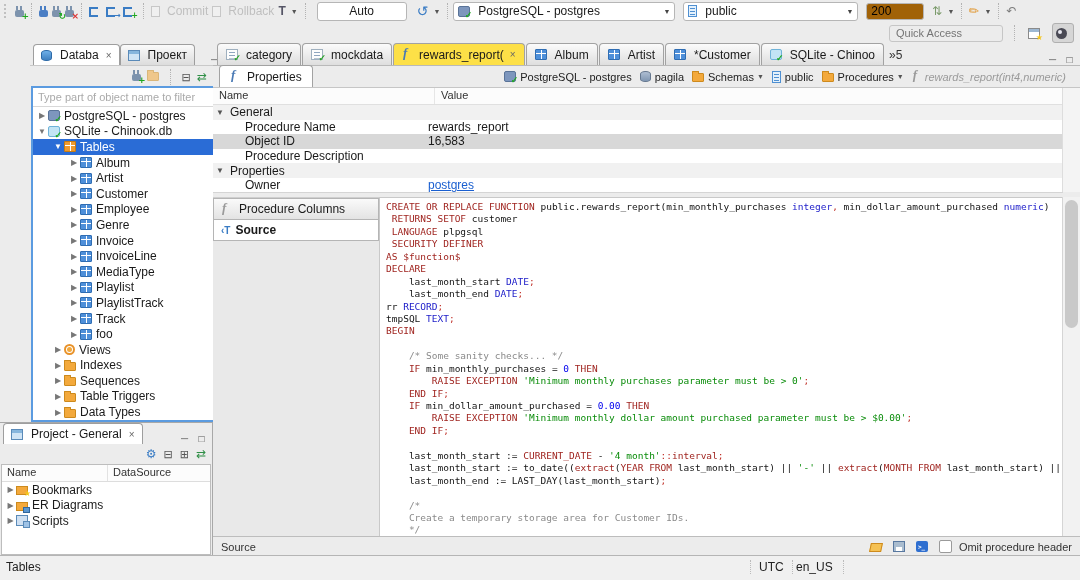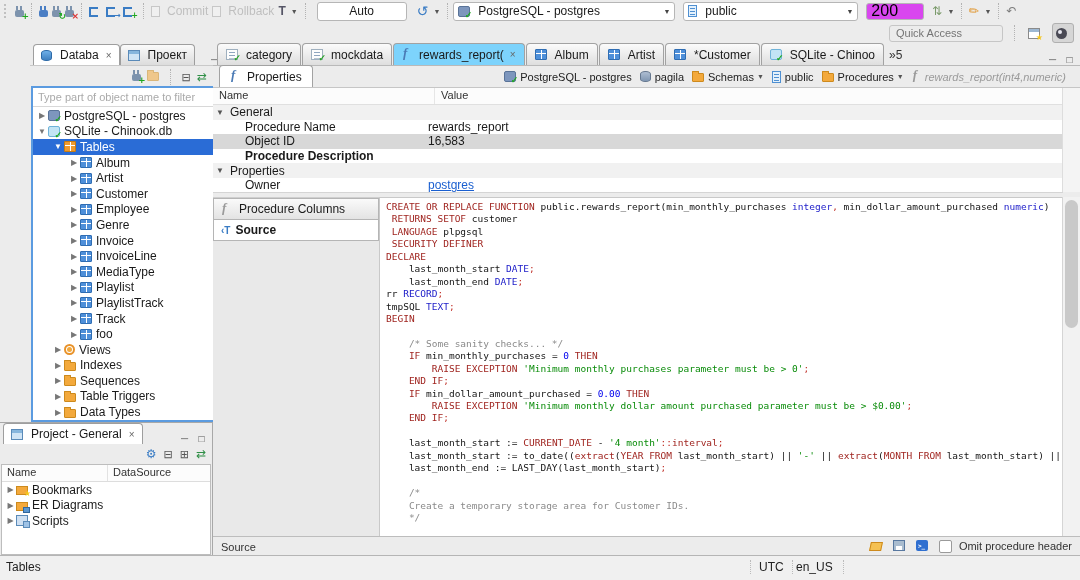--- a/index.html
+++ b/index.html
@@ -66,21 +66,21 @@
   .ic-persp::after{content:"★";position:absolute;right:-4px;bottom:-4px;color:#f5c61c;font-size:8px;}
   .ic-dbeaver{background:#4a4a55;border-radius:50%;width:11px;}
   .ic-dbeaver::after{content:"";position:absolute;left:2px;top:2px;width:4px;height:4px;background:#e8e8f0;border-radius:50%;}
 
   
   .topbar{position:absolute;left:0;top:0;right:0;height:22px;display:flex;align-items:center;padding-left:2px;background:#ececec;}
   .tbtn{display:flex;align-items:center;gap:3px;padding:0 2px;height:20px;flex:none;cursor:pointer;}
   .tlabel{color:#9b9b9b;font-size:12px;}
   .combo{display:flex;align-items:center;background:#fff;border:1px solid #b6b6b6;border-radius:3px;height:17px;padding:0 4px;gap:4px;cursor:pointer;flex:none;}
   .combo .arr{font-size:7px;color:#444;margin-left:auto;}
-  .tinput{background:#d946ef;border:1px solid #b6b6b6;border-radius:3px;height:15px;width:48px;font-size:16px;padding:0 4px;font-family:inherit;}
+  .tinput{background:#a16207;border:1px solid #b6b6b6;border-radius:3px;height:15px;width:48px;font-size:12px;padding:0 4px;font-family:inherit;}
   .accessbar{position:absolute;right:0;top:22px;height:22px;display:flex;align-items:center;gap:6px;padding-right:6px;}
   .qa{width:100px;height:15px;border:1px solid #c6c6c6;border-radius:3px;background:#ececec;color:#a8a8a8;font-size:11px;padding:0 6px;font-family:inherit;}
   .pbtn{width:20px;height:18px;display:flex;align-items:center;justify-content:center;border-radius:3px;}
   .pbtn.pressed{background:#d6d6d6;border:1px solid #b0b0b0;}
 
   
   .panel-tabs{display:flex;align-items:flex-end;height:21px;padding-left:3px;}
   .ptab{display:flex;align-items:center;gap:4px;height:20px;padding:0 7px;border:1px solid #9e9e9e;border-bottom:none;border-radius:4px 4px 0 0;background:linear-gradient(#fafafa,#dcdcdc);font-size:12px;white-space:nowrap;cursor:pointer;}
   .ptab.active{background:#fff;font-weight:normal;}
   .ptab .x{margin-left:3px;color:#666;font-size:10px;}
@@ -101,21 +101,21 @@
   .proj-cols{display:flex;height:16px;border-bottom:1px solid #ddd;font-size:11px;color:#333;background:#fcfcfc;}
   .proj-cols div{padding:1px 5px;}
   .proj-cols .c1{width:95px;border-right:1px solid #e2e2e2;}
   .prow{height:15.5px;display:flex;align-items:center;font-size:12px;padding-left:3px;cursor:pointer;}
   .prow .exp{width:11px;font-size:8px;color:#777;text-align:center;flex:none;}
 
   
   .editor{position:absolute;left:213px;top:44px;right:0;height:512px;}
   .etabbar{height:22px;display:flex;align-items:flex-end;padding-left:4px;border-bottom:1px solid #b9b9b9;box-sizing:border-box;}
   .etab{display:flex;align-items:center;gap:4px;height:21px;padding:0 8px;border:1px solid #a2a2a2;border-bottom:none;border-radius:4px 4px 0 0;background:linear-gradient(#fbfbfb,#dedede);margin-right:1px;white-space:nowrap;font-size:12px;cursor:pointer;justify-content:space-between;}
-  .etab.active{background:#7dd3fc;}
+  .etab.active{background:#fde047;}
   .etab .x{color:#666;font-size:10px;margin-left:2px;}
   .overflow{font-size:12px;color:#333;margin:0 4px 3px 4px;cursor:pointer;}
   .subtabrow{height:22px;display:flex;align-items:flex-end;border-bottom:1px solid #c6c6c6;box-sizing:border-box;background:#ececec;}
   .proptab{display:flex;align-items:center;gap:4px;height:21px;padding:0 10px;margin-left:6px;border:1px solid #a2a2a2;border-bottom:none;border-radius:4px 4px 0 0;background:#fff;font-size:12px;cursor:pointer;}
   .crumbs{display:flex;align-items:center;margin-left:auto;gap:8px;padding-right:14px;height:100%;font-size:11px;color:#222;}
   .bc{display:flex;align-items:center;cursor:pointer;white-space:nowrap;}
   .bc.muted{color:#9a9a9a;font-style:italic;}
   .bc .ddn{margin-left:3px;}
 
   .pgrid{position:absolute;left:0;top:44px;width:850px;height:104px;background:#fff;overflow:hidden;}
@@ -124,40 +124,40 @@
   .ghead div{padding:1px 6px;}
   .ghead .c1{width:209px;border-right:1px solid #e6e6e6;}
   .grow{display:flex;height:14.6px;align-items:center;font-size:12px;}
   .grow.group{background:#f1f1f1;}
   .grow.sel{background:#d8d8d8;}
   .grow .gname{width:215px;display:flex;align-items:center;box-sizing:border-box;}
   .grow .exp{width:14px;padding-left:3px;font-size:8px;color:#555;flex:none;}
   .grow.item .gname{padding-left:32px;}
   .grow .gval{flex:1;}
   .grow .gval.link{color:#1a5fd0;text-decoration:underline;cursor:pointer;}
-  .grow .bold{font-weight:bold;text-align:right;}
+  .grow .bold{font-weight:normal;text-align:right;}
 
   .sash{position:absolute;left:0;right:17px;top:148px;height:5px;background:#ececec;border-top:1px solid #d5d5d5;text-align:center;}
   .sash span{font-size:6px;color:#666;line-height:5px;letter-spacing:2px;cursor:row-resize;}
 
   .lower{position:absolute;left:0;top:153px;right:0;height:339px;}
   .subcol{position:absolute;left:0;top:0;width:166px;height:100%;background:#e9e9e9;border-top:1px solid #cfcfcf;}
   .sbtn{display:flex;align-items:center;gap:5px;height:20px;padding:0 7px;border:1px solid #b5b5b5;background:linear-gradient(#fafafa,#e3e3e3);font-size:12px;cursor:pointer;}
   .sbtn.active{background:#fff;font-weight:bold;border-top:none;}
   .sbtn .st{color:#3a7cc4;font-weight:bold;font-size:10px;flex:none;}
   .code{position:absolute;left:166px;top:0;right:18px;height:100%;background:#fff;border-left:1px solid #c9c9c9;border-top:1px solid #c9c9c9;
     font-family:"DejaVu Sans Mono",monospace;font-size:9.5px;line-height:12.45px;padding:3px 0 0 6px;box-sizing:border-box;overflow:hidden;cursor:text;}
   .cl{white-space:pre;height:12.45px;}
   .tok-k{color:#a02520;}.tok-t{color:#1a1ac8;}.tok-s{color:#0a8c0a;}.tok-c{color:#8a8a8a;}
   .tok-n{color:#0000ee;}.tok-r{color:#c03028;}.tok-p{color:#141414;}
   .code-sb{position:absolute;right:0;top:0;width:18px;height:100%;background:#f2f2f2;border-left:1px solid #d5d5d5;box-sizing:border-box;}
   .code-sb .thumb{position:absolute;left:2px;right:2px;top:3px;height:128px;background:#c9c9c9;border-radius:7px;cursor:grab;}
 
   .ebottom{position:absolute;left:0;right:0;bottom:0;height:20px;background:#ececec;border-top:1px solid #bdbdbd;display:flex;align-items:center;font-size:11px;color:#333;padding:0 8px;box-sizing:border-box;}
-  .ebottom .right{margin-left:auto;display:flex;gap:7px;}
+  .ebottom .right{margin-left:auto;display:flex;align-items:center;gap:7px;}
   .cb{width:11px;height:11px;background:#fff;border:1px solid #9a9a9a;border-radius:2px;display:inline-block;cursor:pointer;}
 
   .statusbar{position:absolute;left:0;bottom:0;right:0;height:24px;background:#f0f0f0;border-top:1px solid #b5b5b5;font-size:12px;color:#222;}
   .statusbar .sleft{position:absolute;left:6px;top:4px;}
   .statusbar .stz{position:absolute;left:750px;top:4px;padding:0 8px;border-left:1px dotted #bbb;border-right:1px dotted #bbb;}
   .statusbar .sloc{position:absolute;left:796px;top:4px;padding-right:10px;border-right:1px dotted #bbb;}
 </style>
 </head>
 <body>
 
@@ -566,20 +566,21 @@
         <div class="sbtn active">
             <span class="st">‹T</span>
             <span>Source</span>
           </div>
       </div>
       <div class="code" id="code">
           <div class="cl"><span class="tok-k">CREATE OR REPLACE FUNCTION</span><span class="tok-p"> public.rewards_report(min_monthly_purchases </span><span class="tok-t">integer</span><span class="tok-r">,</span><span class="tok-p"> min_dollar_amount_purchased </span><span class="tok-t">numeric</span><span class="tok-p">)</span></div>
           <div class="cl"><span class="tok-k"> RETURNS SETOF</span><span class="tok-p"> customer</span></div>
           <div class="cl"><span class="tok-k"> LANGUAGE</span><span class="tok-p"> plpgsql</span></div>
           <div class="cl"><span class="tok-k"> SECURITY DEFINER</span></div>
+          <div class="cl"><span class="tok-k">AS $function$</span></div>
           <div class="cl"><span class="tok-k">DECLARE</span></div>
           <div class="cl"><span class="tok-p">    last_month_start </span><span class="tok-t">DATE</span><span class="tok-r">;</span></div>
           <div class="cl"><span class="tok-p">    last_month_end </span><span class="tok-t">DATE</span><span class="tok-r">;</span></div>
           <div class="cl"><span class="tok-p">rr </span><span class="tok-t">RECORD</span><span class="tok-r">;</span></div>
           <div class="cl"><span class="tok-p">tmpSQL </span><span class="tok-t">TEXT</span><span class="tok-r">;</span></div>
           <div class="cl"><span class="tok-k">BEGIN</span></div>
           <div class="cl">&nbsp;</div>
           <div class="cl"><span class="tok-c">    /* Some sanity checks... */</span></div>
           <div class="cl"><span class="tok-k">    IF</span><span class="tok-p"> min_monthly_purchases = </span><span class="tok-n">0</span><span class="tok-k"> THEN</span></div>
           <div class="cl"><span class="tok-k">        RAISE EXCEPTION</span><span class="tok-p"> </span><span class="tok-s">'Minimum monthly purchases parameter must be &gt; 0'</span><span class="tok-r">;</span></div>

